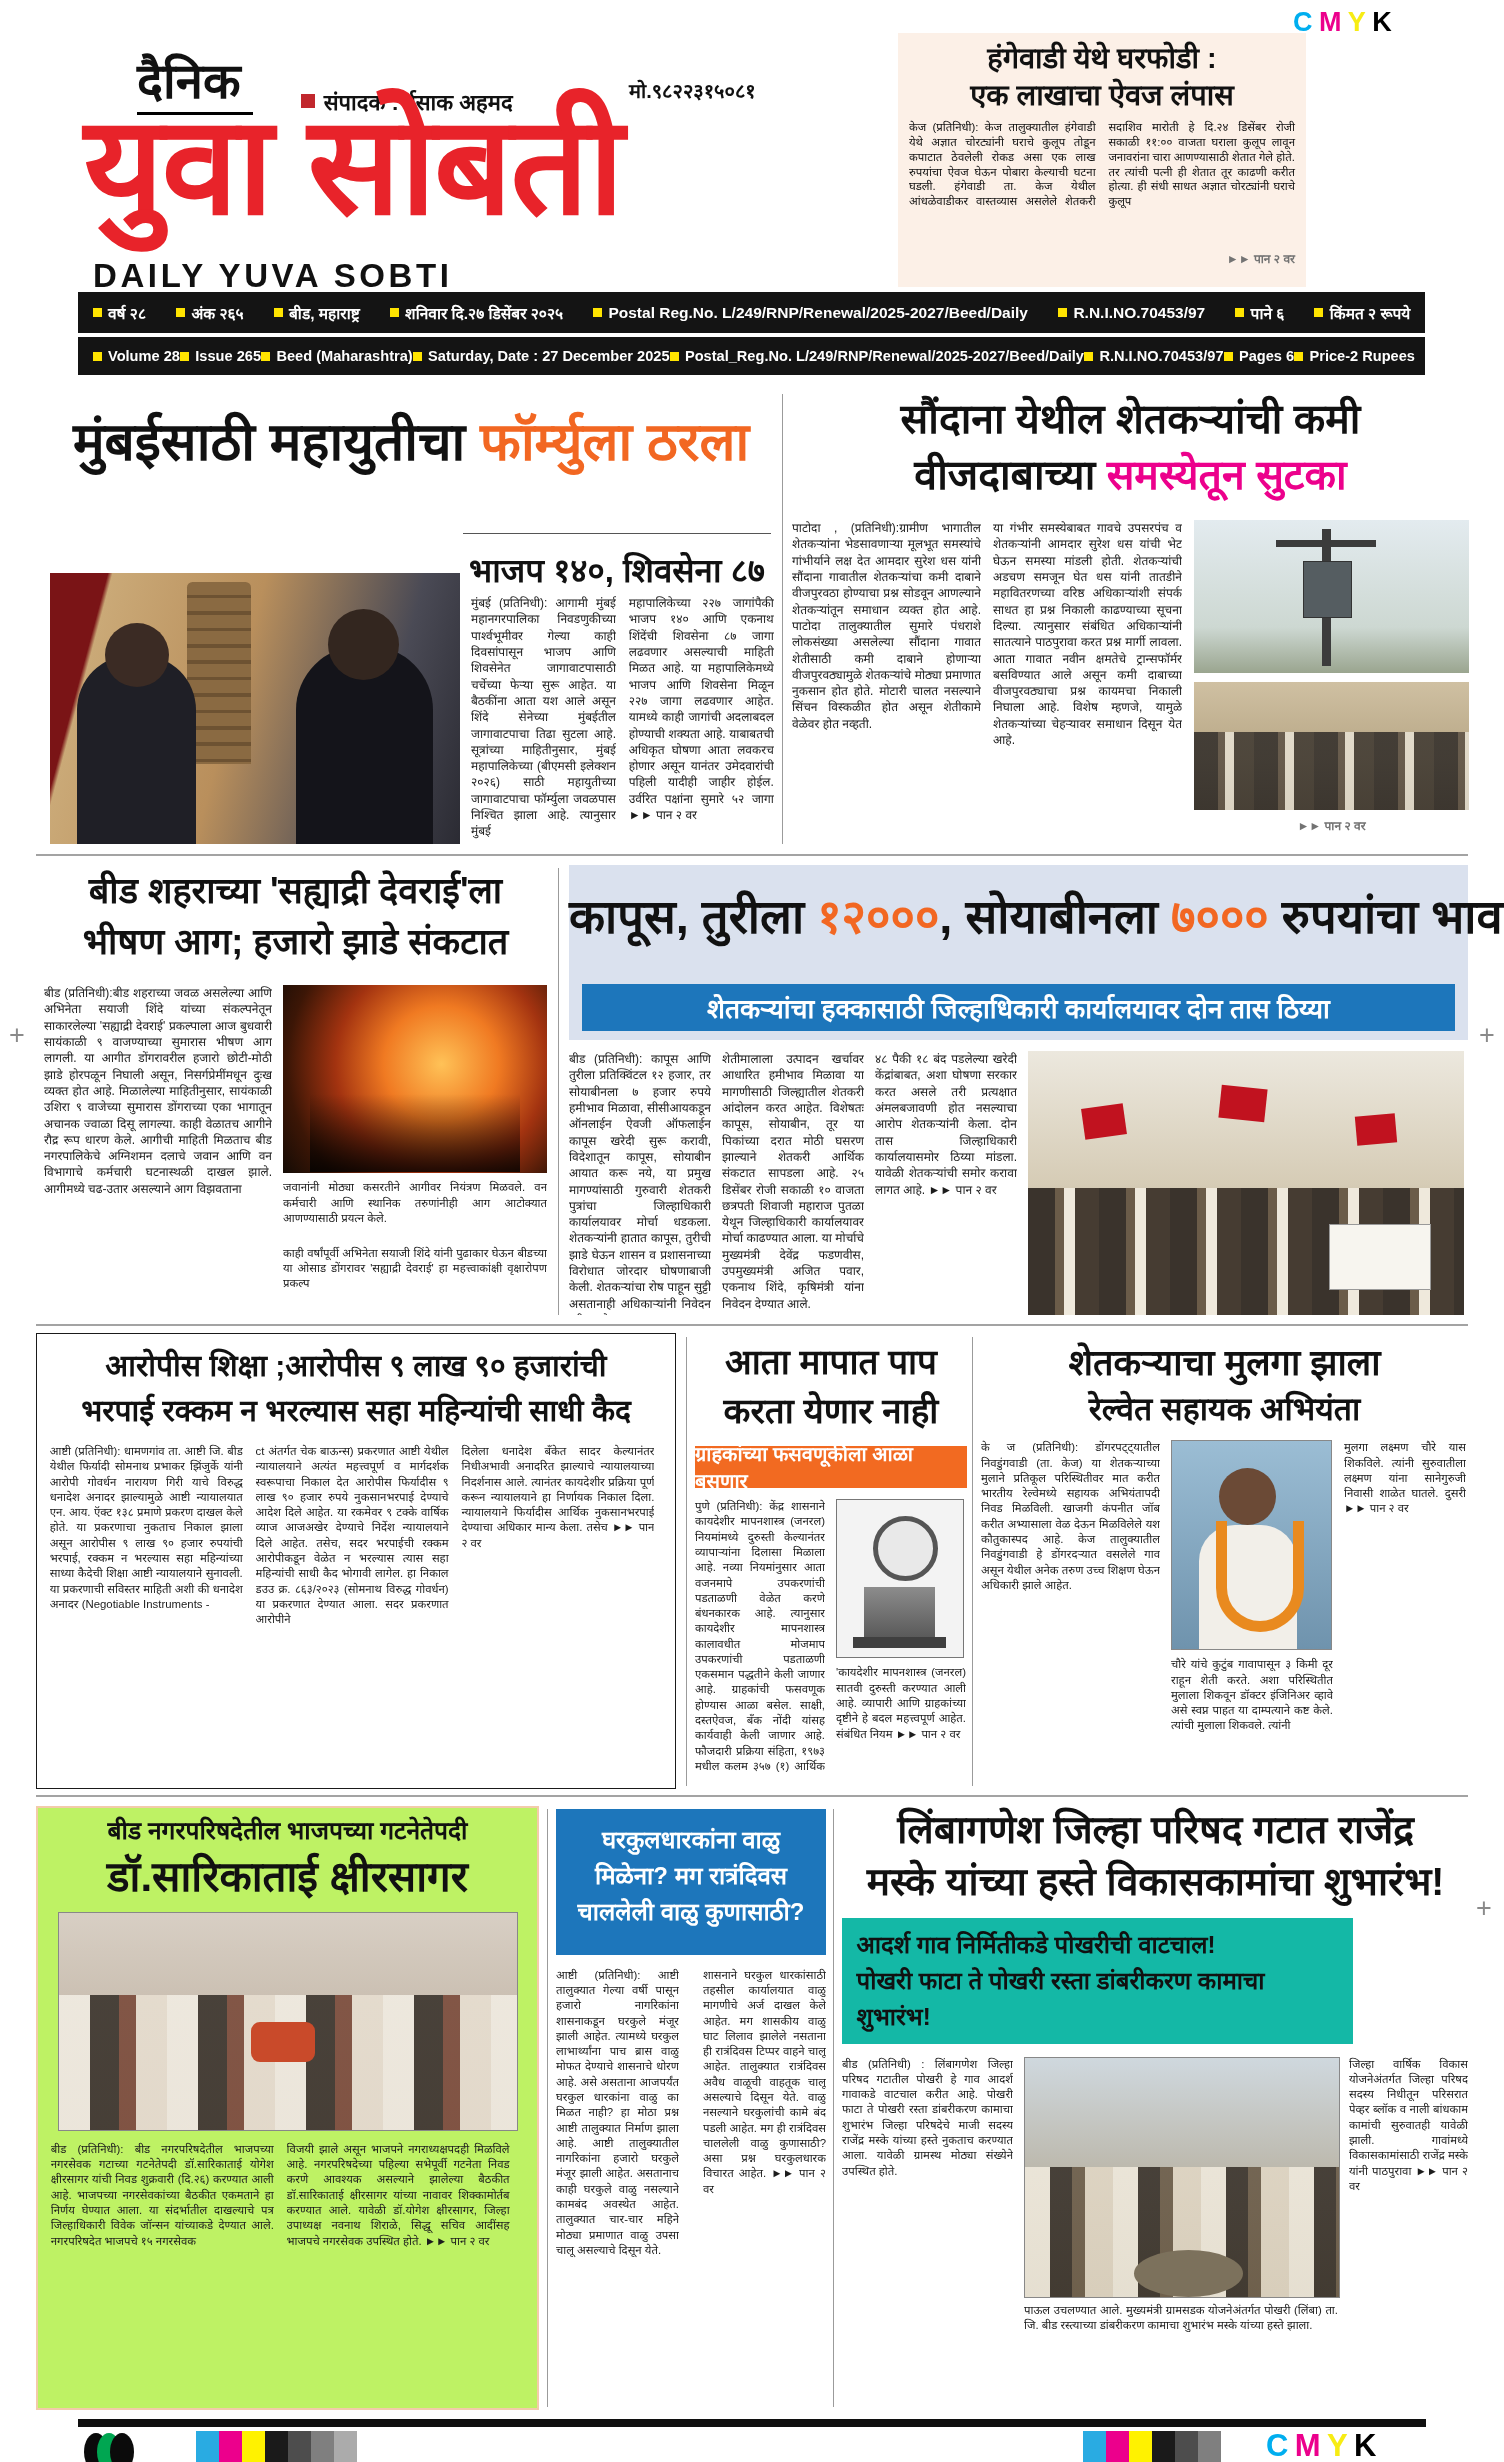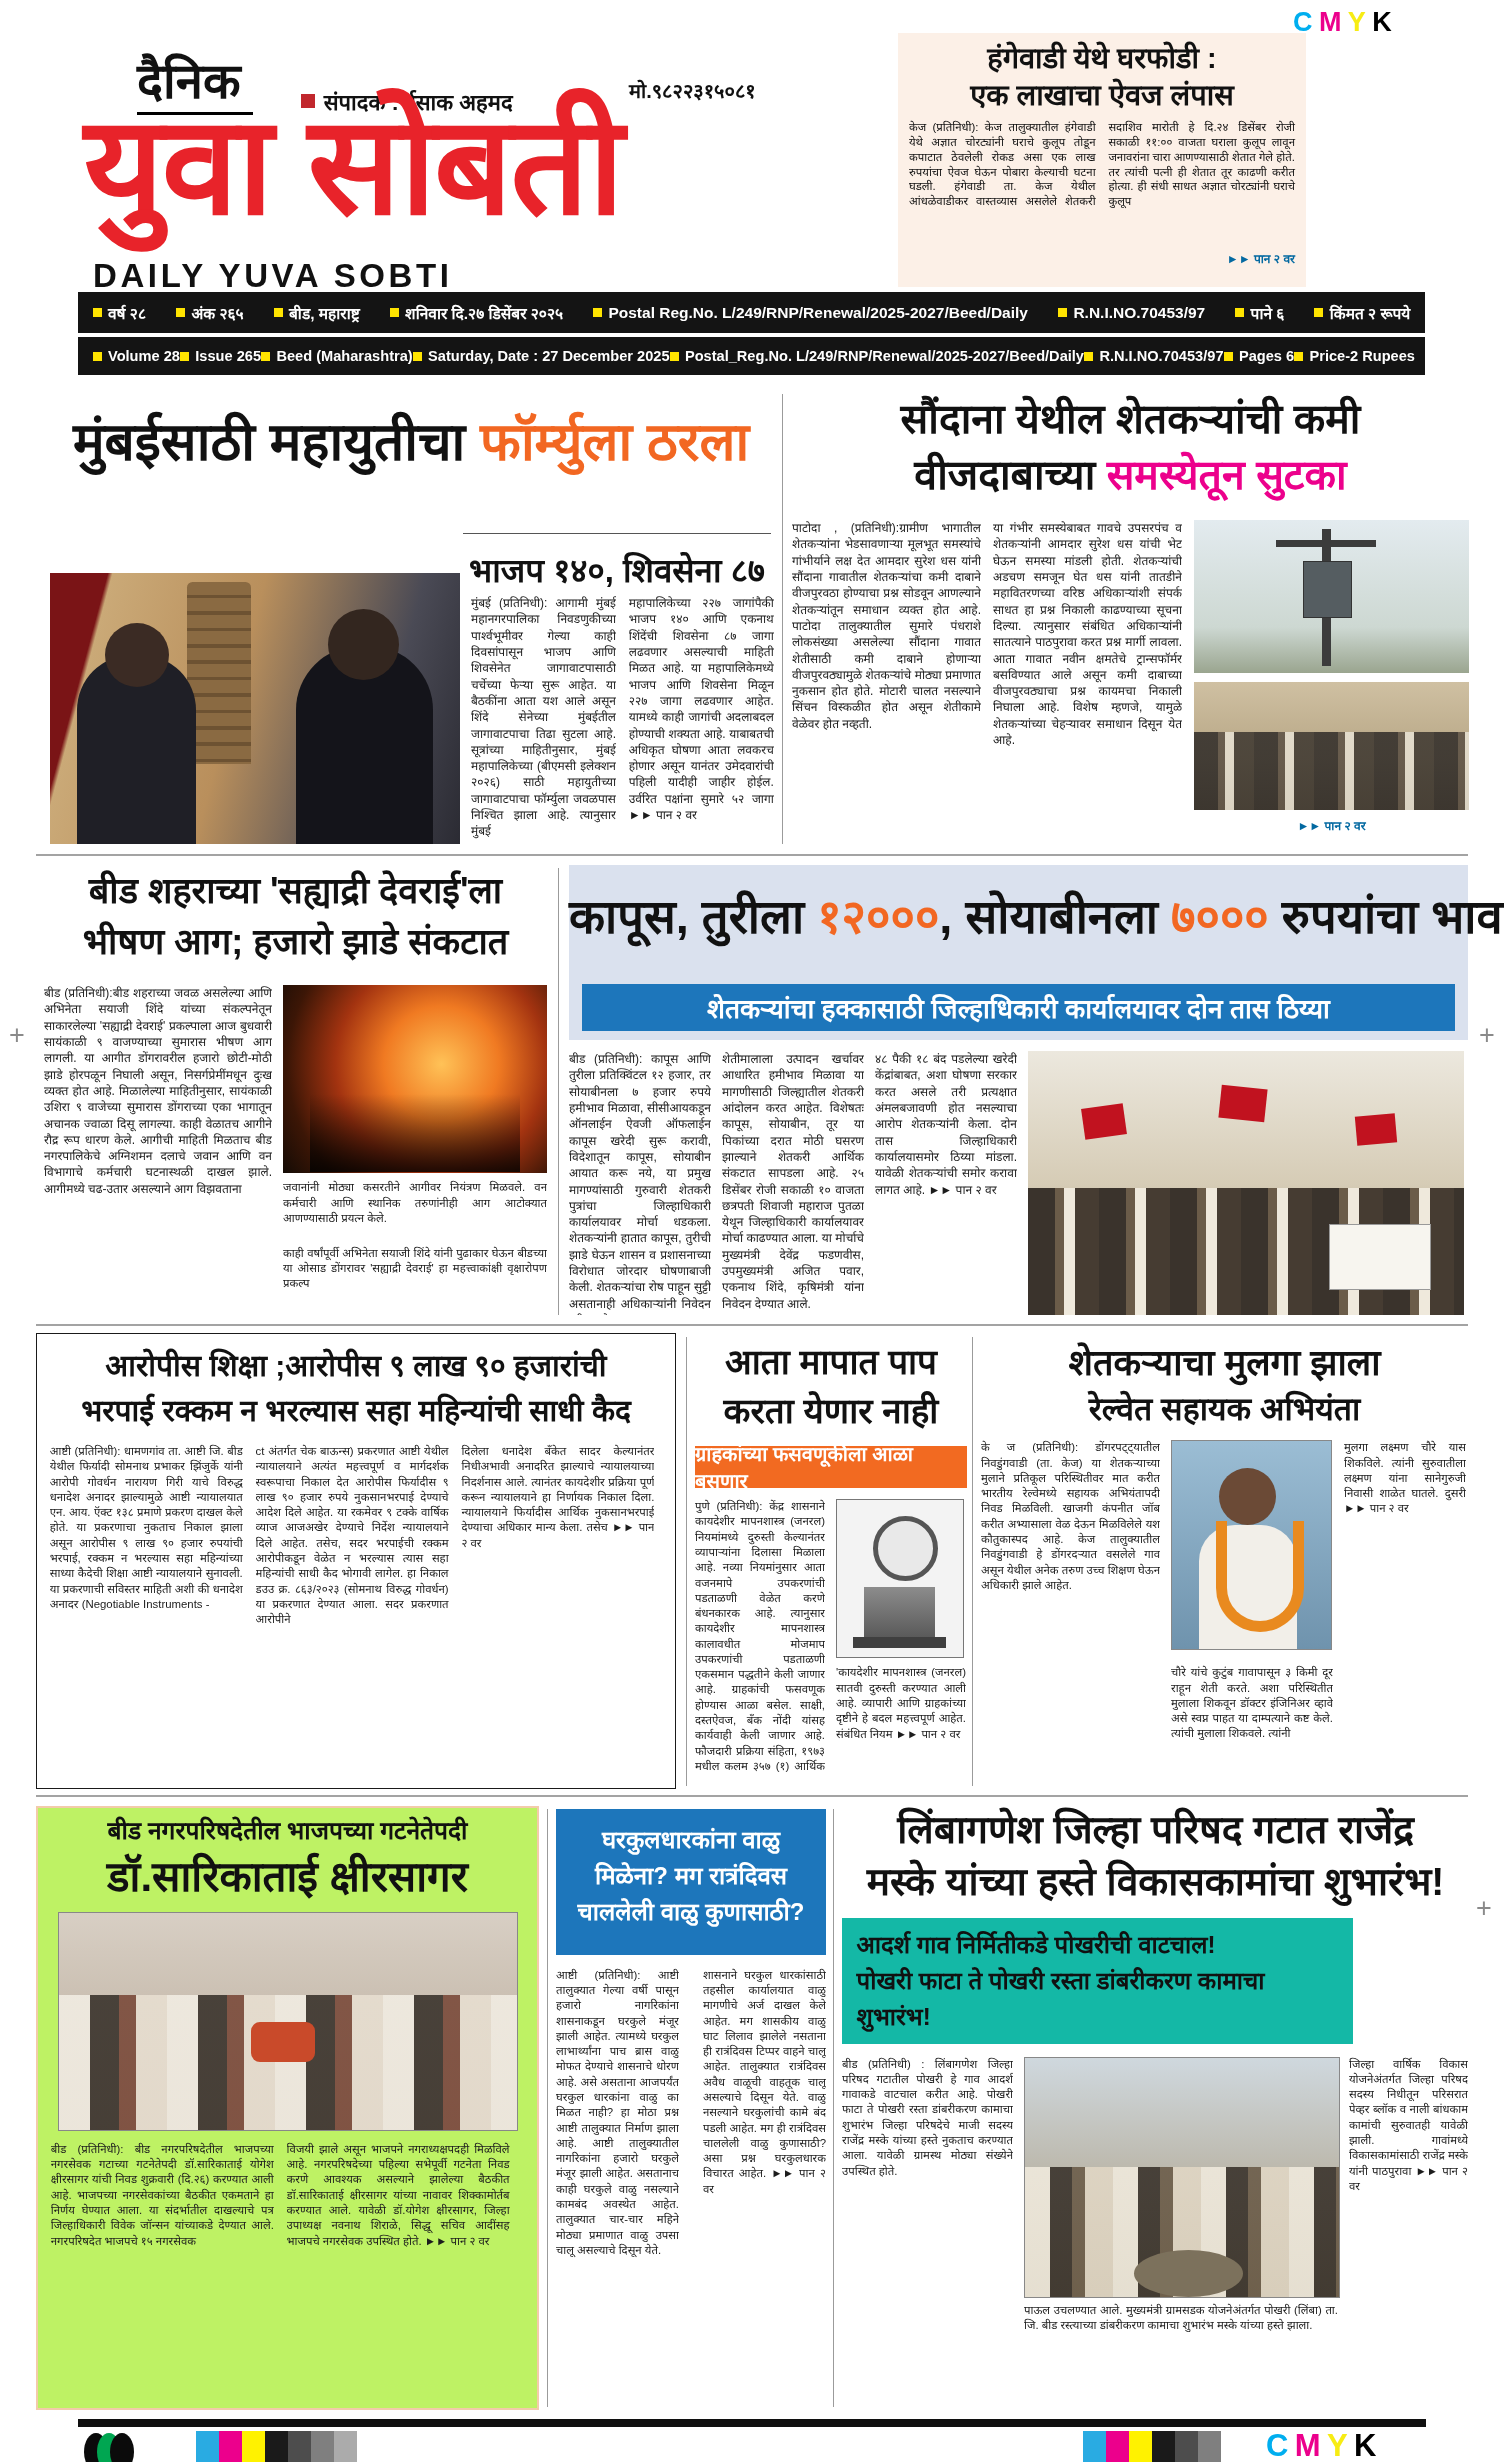--- a/index.html
+++ b/index.html
@@ -4,21 +4,21 @@
 <style>
   html,body{margin:0;padding:0;background:#e9e9e9;}
   #page{position:relative;width:1505px;height:2462px;background:#ffffff;margin:0 auto;
         font-family:"Liberation Sans","DejaVu Sans",sans-serif;color:#111;overflow:hidden;}
   .abs{position:absolute;}
   .col{font-size:12px;line-height:1.36;text-align:justify;overflow:hidden;color:#1c1c1c;}
   .col-sm{font-size:11.4px;line-height:1.34;text-align:justify;overflow:hidden;color:#1c1c1c;}
   .center{text-align:center;}
   .vline{width:0.9px;background:#9b9b9b;}
   .hline{height:1.8px;background:#a3a3a3;}
-  .pan2{font-weight:bold;font-size:12px;color:#0369a1;}
+  .pan2{font-weight:bold;font-size:12px;color:#737373;}
   
   #dainik{font-size:49px;font-weight:bold;border-bottom:3.6px solid #000;padding:0 12.8px 3.6px 0;}
   #editor-row{font-size:22px;font-weight:bold;display:flex;align-items:center;gap:9px;}
   .red-sq{width:13.7px;height:13.7px;background:#c1272d;display:inline-block;}
   #phone{font-size:20px;font-weight:bold;}
   #logo{font-size:137px;font-weight:bold;color:#e8232a;line-height:1.1;letter-spacing:-1.8px;white-space:nowrap;}
   #eng-title{font-size:33px;font-weight:bold;letter-spacing:3.6px;color:#111;}
   .cmyk{font-size:27px;font-weight:bold;letter-spacing:6.4px;}
   .cmyk .c{color:#00aeef}.cmyk .m{color:#ec008c}.cmyk .y{color:#f7ec13}.cmyk .k{color:#000}
   
@@ -260,21 +260,21 @@
     <div class="h-sec" style="font-size:36px;">शेतकऱ्याचा मुलगा झाला</div>
     <div class="h-sec" style="font-size:32px;margin-top:7.3px;">रेल्वेत सहायक अभियंता</div>
     <div style="display:flex;gap:11px;margin-top:12.8px;">
       <div class="col-sm" style="width:179px;height:301px;">के ज (प्रतिनिधी): डोंगरपट्ट्यातील निवडुंगवाडी (ता. केज) या शेतकऱ्याच्या मुलाने प्रतिकूल परिस्थितीवर मात करीत भारतीय रेल्वेमध्ये सहायक अभियंतापदी निवड मिळविली. खाजगी कंपनीत जॉब करीत अभ्यासाला वेळ देऊन मिळविलेले यश कौतुकास्पद आहे. केज तालुक्यातील निवडुंगवाडी हे डोंगरदऱ्यात वसलेले गाव असून येथील अनेक तरुण उच्च शिक्षण घेऊन अधिकारी झाले आहेत.</div>
       <div style="width:162px;">
         <div class="photo" style="width:159px;height:208px;background:linear-gradient(#9bbdd4,#6f93ad);border:0.9px solid #888;">
           <div class="shape" style="left:47px;top:27px;width:57px;height:57px;background:#6b4a36;border-radius:50%;"></div>
           <div class="shape" style="left:27px;top:84px;width:98px;height:124px;background:#f2efe9;border-radius:36px 36px 0 0;"></div>
           <div class="shape" style="left:44px;top:80px;width:66px;height:100px;border:11px solid #e98a1f;border-top:none;border-radius:0 0 55px 55px;"></div>
         </div>
-        <div class="col-sm" style="margin-top:15px;height:88px;">चौरे यांचे कुटुंब गावापासून ३ किमी दूर राहून शेती करते. अशा परिस्थितीत मुलाला शिकवून डॉक्टर इंजिनिअर व्हावे असे स्वप्न पाहत या दाम्पत्याने कष्ट केले. त्यांची मुलाला शिकवले. त्यांनी</div>
+        <div class="col-sm" style="margin-top:7px;height:88px;">चौरे यांचे कुटुंब गावापासून ३ किमी दूर राहून शेती करते. अशा परिस्थितीत मुलाला शिकवून डॉक्टर इंजिनिअर व्हावे असे स्वप्न पाहत या दाम्पत्याने कष्ट केले. त्यांची मुलाला शिकवले. त्यांनी</div>
       </div>
       <div class="col-sm" style="width:122px;height:301px;">मुलगा लक्ष्मण चौरे यास शिकविले. त्यांनी सुरुवातीला लक्ष्मण यांना सानेगुरुजी निवासी शाळेत घातले. दुसरी ►► पान २ वर</div>
     </div>
   </div>
 
   <div class="abs hline" style="left:36px;top:1795px;width:1432px;"></div>
   <div class="abs crop" style="left:60px;top:1866px;">+</div>
   <div class="abs crop" style="left:1476px;top:1893px;">+</div>
 
   <div class="abs" id="sarika-box" style="left:36px;top:1806px;width:503px;height:604px;">

